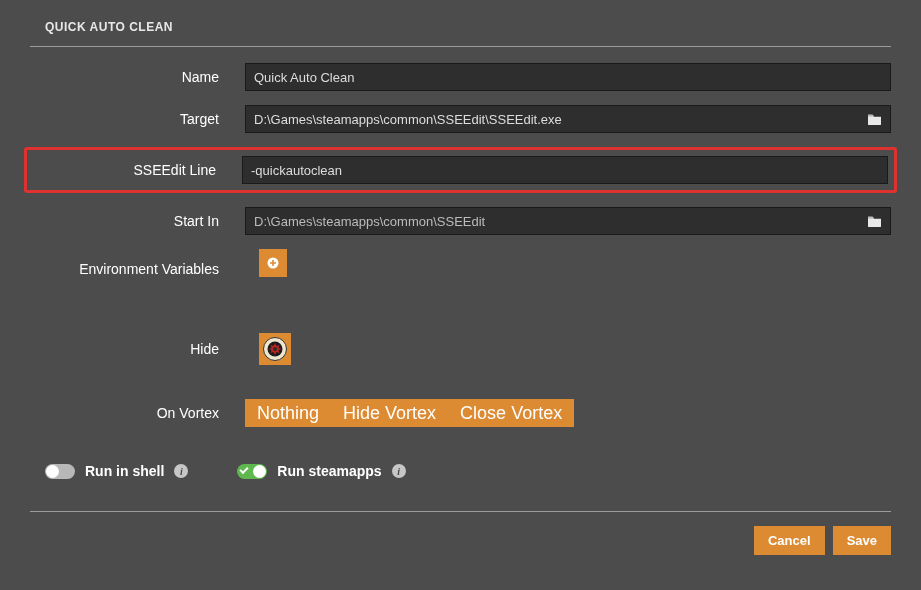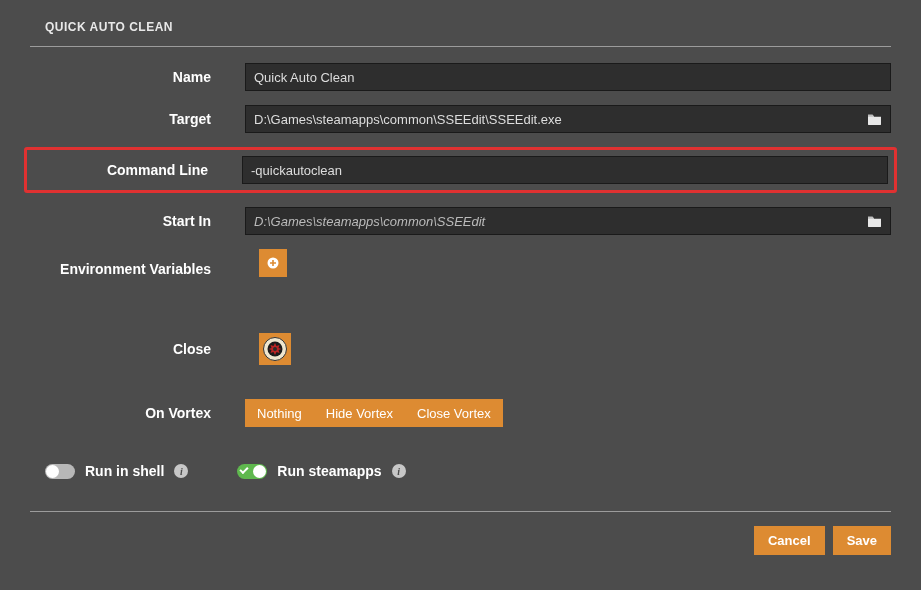--- a/index.html
+++ b/index.html
@@ -34,40 +34,40 @@
   gap: 14px;
 }
 .row {
   display: flex;
   align-items: center;
 }
 .row.top { align-items: flex-end; }
 .label {
   width: 215px;
   text-align: right;
-  padding-right: 34px;
+  padding-right: 26px;
   font-size: 14px;
   color: #fff;
-  font-weight: 700;
+  font-weight: 400;
 }
 .control {
   flex: 1;
   display: flex;
   align-items: center;
 }
 .input-wrap {
   flex: 1;
   display: flex;
   align-items: center;
   background: #2e2e2e;
   border: 1px solid #1a1a1a;
   height: 28px;
   padding: 0 8px;
 }
-.input-wrap.italic .input { font-style: italic; color: #bbb; }
+.input-wrap.italic .input { color: #bbb; }
 .input {
   flex: 1;
   background: transparent;
   border: none;
   outline: none;
   color: #ddd;
   font-size: 13px;
   font-family: inherit;
 }
 .highlight-row {
@@ -117,21 +117,21 @@
 .tool-icon svg { width: 16px; height: 16px; }
 .segmented {
   display: flex;
   background: #dd8b32;
   height: 28px;
   align-items: stretch;
 }
 .segmented .seg {
   padding: 0 12px;
   color: #fff;
-  font-size: 13px;
+  font-size: 18px;
   display: flex;
   align-items: center;
   cursor: pointer;
   font-weight: 500;
 }
 .switch-row {
   display: flex;
   align-items: center;
   gap: 10px;
   padding-left: 15px;
@@ -237,21 +237,21 @@
             <svg viewBox="0 0 16 14">
                 <path fill="#e8e8e8" d="M1 2h5l1.5 2H15v8a1 1 0 0 1-1 1H2a1 1 0 0 1-1-1V2z"></path>
                 <path fill="#bfbfbf" d="M1 2h5l1.5 2H1z"></path>
               </svg>
           </span>
         </div>
       </div>
     </div>
 
     <div class="row highlight-row">
-      <div class="label">Command Line</div>
+      <div class="label">SSEEdit Line</div>
       <div class="control">
         <div class="input-wrap">
           <input class="input" value="-quickautoclean" style="">
         </div>
       </div>
     </div>
 
     <div class="row">
       <div class="label">Start In</div>
       <div class="control">
@@ -275,21 +275,21 @@
               <circle cx="6" cy="6" r="5.5" fill="#fff"></circle>
               <path stroke="#dd8b32" stroke-width="1.6" d="M6 3v6M3 6h6"></path>
             </svg>
         </div>
       </div>
     </div>
 
     <div class="spacer-md"></div>
 
     <div class="row">
-      <div class="label">Close</div>
+      <div class="label">Hide</div>
       <div class="control">
         <div class="icon-box">
           <div class="tool-icon">
             <svg viewBox="0 0 16 16">
               <circle cx="8" cy="8" r="7.5" fill="#1b1b1b"></circle>
               <path fill="#b82323" d="M8 2l1.5 3 3-1-1 3 3 1-3 1 1 3-3-1L8 14l-1.5-3-3 1 1-3-3-1 3-1-1-3 3 1z"></path>
               <circle cx="8" cy="8" r="2" fill="#2a2a2a"></circle>
             </svg>
           </div>
         </div>

